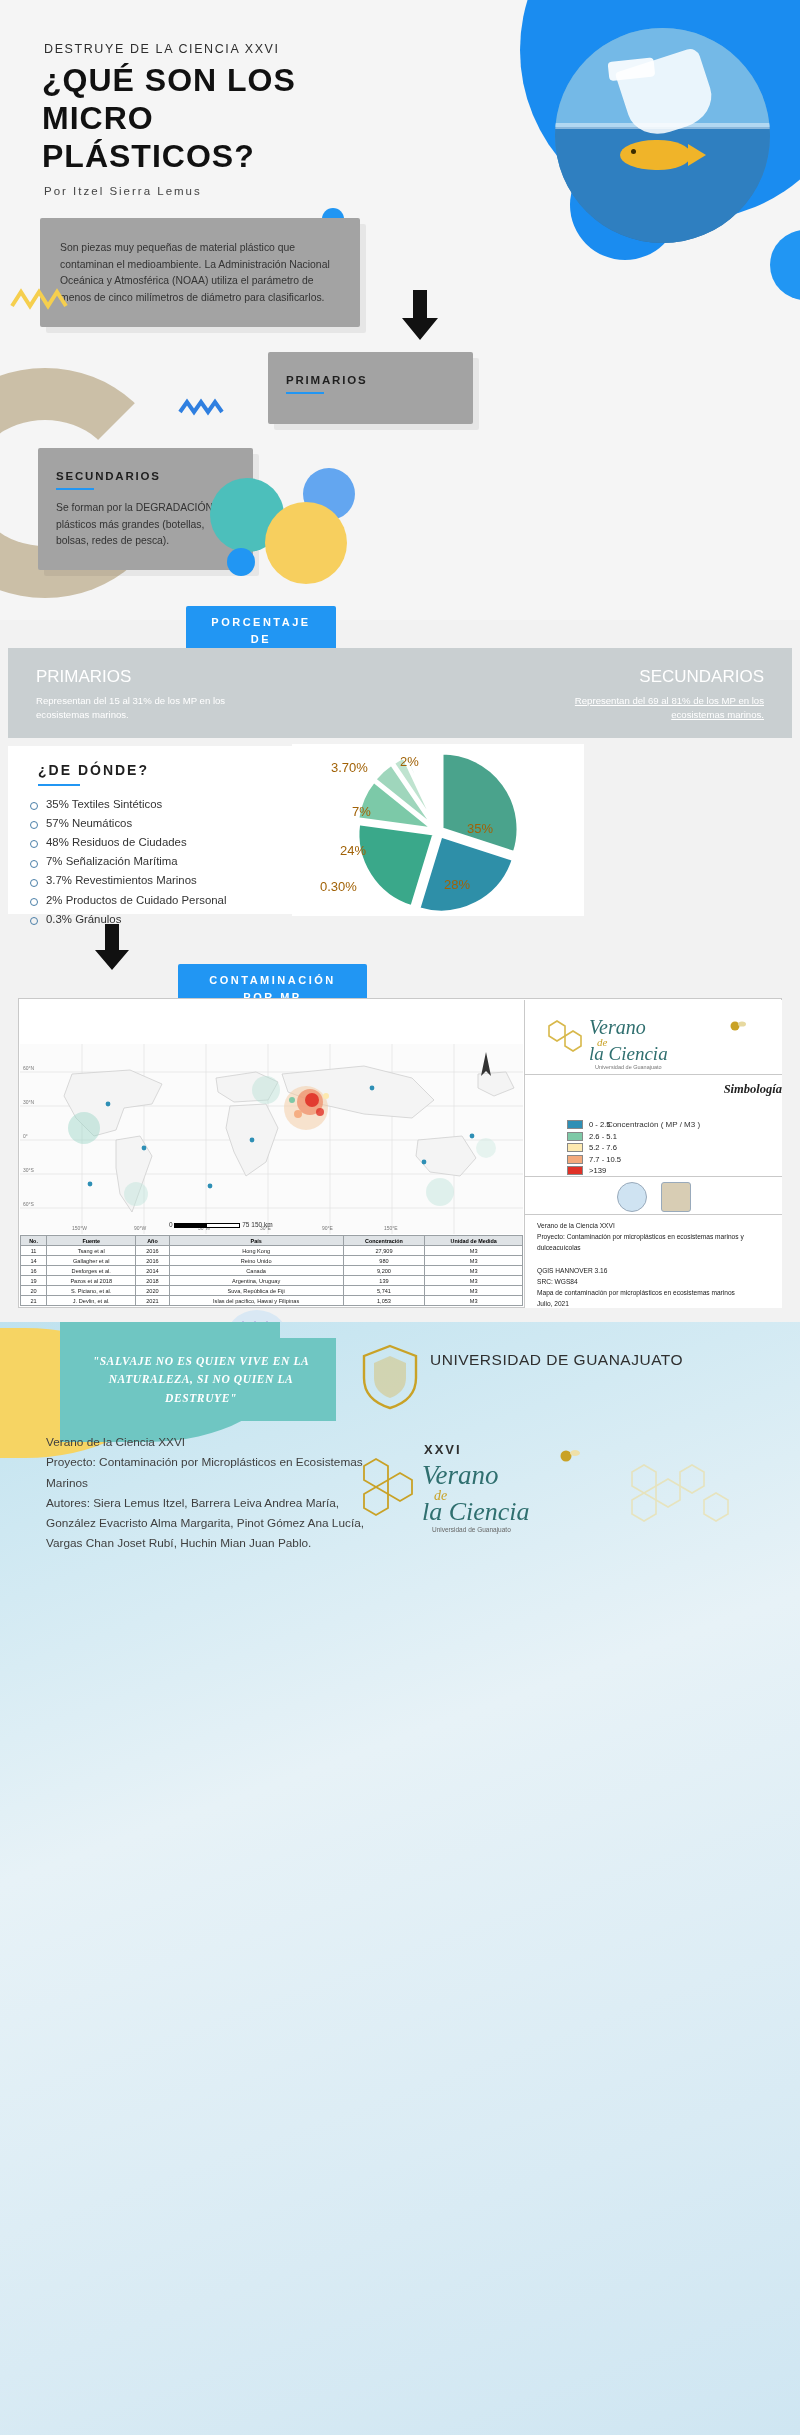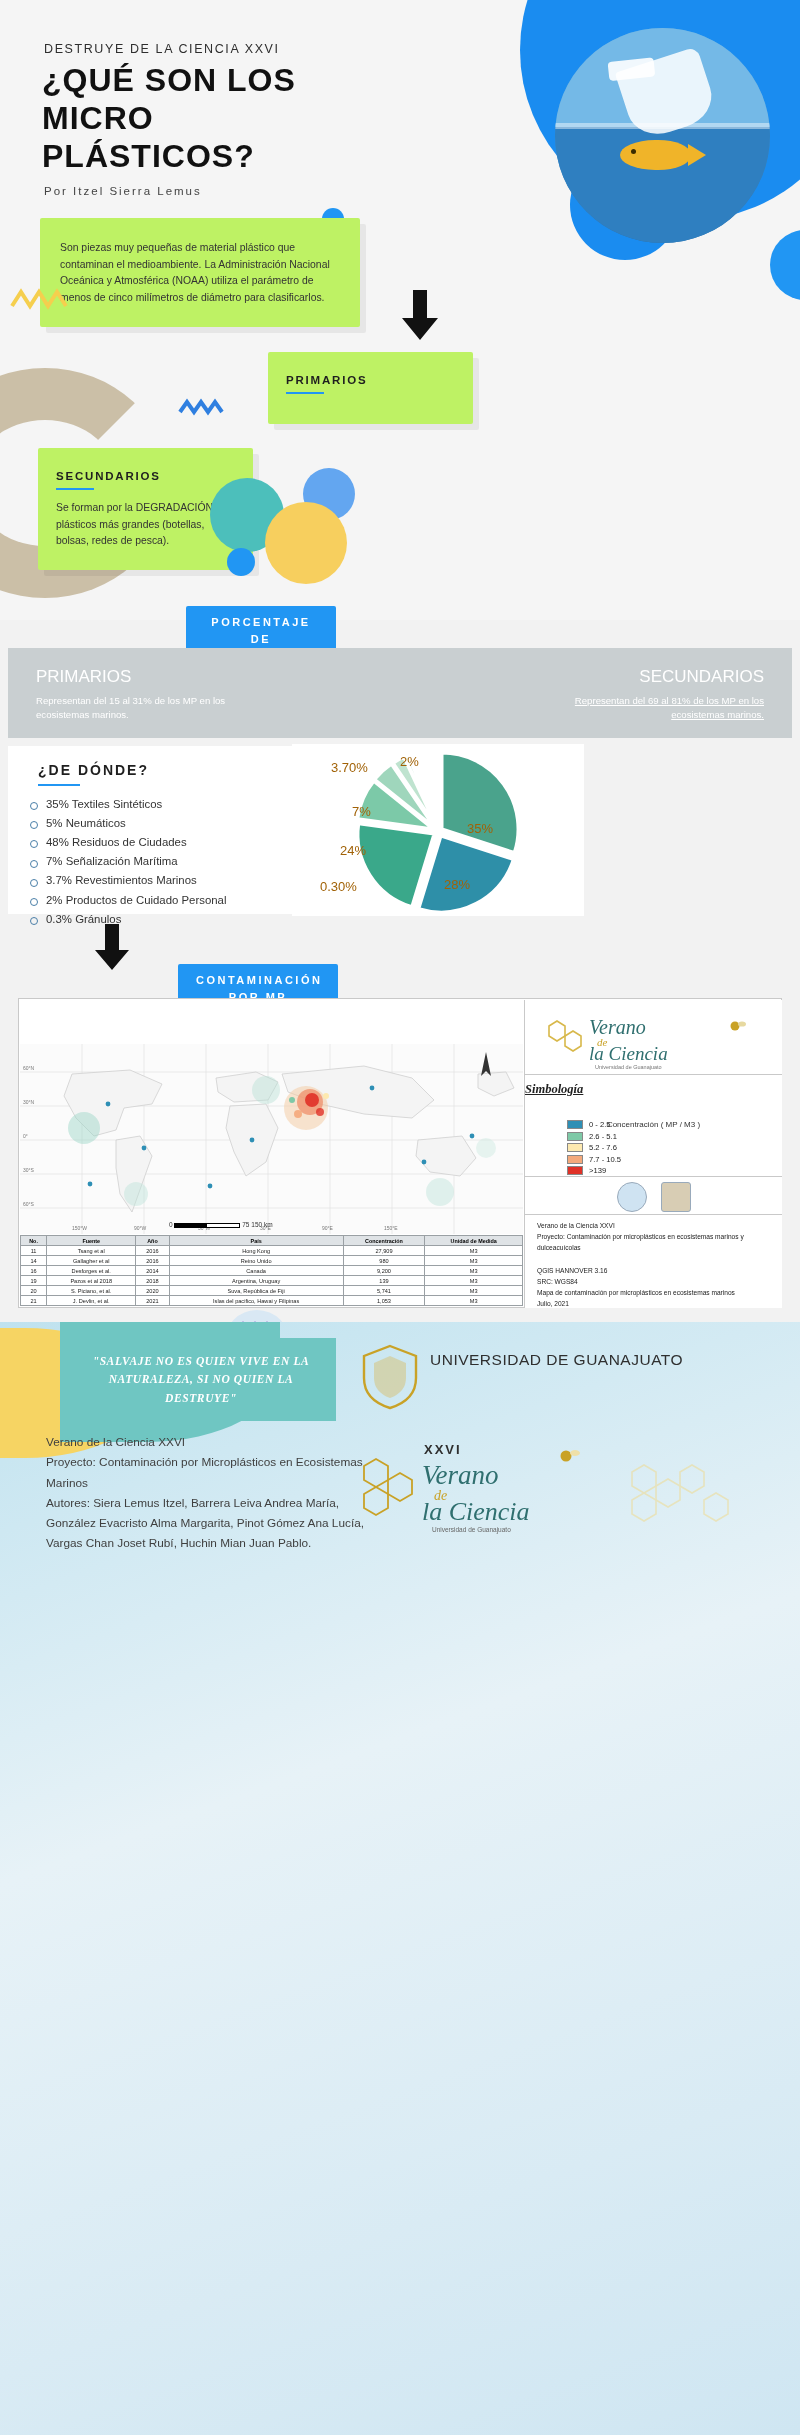--- a/index.html
+++ b/index.html
@@ -39,21 +39,21 @@
     border-top:11px solid transparent; border-bottom:11px solid transparent; border-left:18px solid #f0b429;
   }
   .circle-img .fish .eye { position:absolute; left:11px; top:9px; width:5px; height:5px; background:#3b2b00; border-radius:50%; }
   .circle-img .foam { position:absolute; left:0; right:0; top:44%; height:6px; background:rgba(255,255,255,.45); }
 
   .kicker { position:absolute; left:44px; top:42px; font-size:12.5px; letter-spacing:1.6px; color:#2e2e2e; font-weight:400; }
   .maintitle { position:absolute; left:42px; top:62px; width:300px; font-size:32px; line-height:1.18; letter-spacing:1px; font-weight:bold; color:#111; }
   .byline { position:absolute; left:44px; top:185px; font-size:11.5px; letter-spacing:2px; color:#444; }
 
   .card {
-    position:absolute; background:#bef264; box-shadow:6px 6px 0 rgba(0,0,0,.06);
+    position:absolute; background:#a3a3a3; box-shadow:6px 6px 0 rgba(0,0,0,.06);
     border-radius:2px;
   }
   .intro-card { left:40px; top:218px; width:320px; padding:22px 20px 20px 20px; }
   .intro-card p { font-size:11.6px; line-height:1.62; color:#333; }
   .dot-blue { position:absolute; left:322px; top:208px; width:22px; height:22px; border-radius:50%; background:#2196f3; }
 
   .zig { position:absolute; }
   .zig svg { display:block; }
 
   .arrow-down { position:absolute; }
@@ -117,21 +117,21 @@
   .map-grid { position:absolute; left:0; top:0; width:100%; height:100%; }
   .map-table { position:absolute; left:1px; top:236px; width:503px; }
   .map-table table { border-collapse:collapse; width:100%; font-size:5.6px; }
   .map-table th { background:#dfe3e6; border:.5px solid #9aa0a4; padding:1.5px 2px; font-size:5.4px; }
   .map-table td { border:.5px solid #9aa0a4; padding:1.5px 2px; text-align:center; color:#222; }
   .scalebar { position:absolute; left:150px; top:222px; font-size:6.5px; color:#333; }
   .scalebar .bar { display:inline-block; width:66px; height:5px; background:linear-gradient(to right,#000 0 50%,#fff 50% 100%); border:.5px solid #000; vertical-align:middle; }
 
   .legend-panel { position:absolute; left:505px; top:1px; width:258px; height:308px; background:#fff; border-left:1px solid #c9c9c9; }
   .legend-brand { position:absolute; left:14px; top:12px; width:230px; height:62px; }
-  .legend-sim { position:absolute; left:0; top:82px; width:100%; text-align:left; font-family:"Liberation Serif", serif; font-style:italic; font-weight:bold; font-size:12.5px; color:#222;text-decoration:underline; }
+  .legend-sim { position:absolute; left:0; top:82px; width:100%; text-align:right; font-family:"Liberation Serif", serif; font-style:italic; font-weight:bold; font-size:12.5px; color:#222; }
   .legend-conc { position:absolute; left:0; top:120px; width:100%; text-align:center; font-size:8px; color:#333; }
   .legend-items { position:absolute; left:42px; top:120px; }
   .legend-items div { display:flex; align-items:center; font-size:7.6px; color:#222; margin-bottom:2.5px; }
   .legend-items i { width:16px; height:9px; display:block; margin-right:6px; border:.5px solid #888; }
   .legend-seals { position:absolute; left:0; top:182px; width:100%; display:flex; justify-content:center; gap:14px; }
   .seal { width:30px; height:30px; border-radius:50%; background:#cfe3f2; border:1px solid #9ab; }
   .seal.sq { border-radius:3px; background:#d8cdb4; }
   .legend-meta { position:absolute; left:12px; top:220px; right:10px; font-size:6.6px; line-height:1.7; color:#222; }
   .legend-div { position:absolute; left:0; right:0; height:1px; background:#c9c9c9; }
 
@@ -236,21 +236,21 @@
       <circle cx="34" cy="20" r="3" fill="none" stroke="#7b5cc4" stroke-width="2"></circle>
     </svg>
   </div>
 </div>
 
 <div class="donde-card">
   <div class="donde-title">¿DE DÓNDE?</div>
   <div class="donde-rule"></div>
   <ul class="donde-list">
     <li>35% Textiles Sintéticos</li>
-    <li>5% Neumáticos</li>
+    <li>57% Neumáticos</li>
     <li>48% Residuos de Ciudades</li>
     <li>7% Señalización Marítima</li>
     <li>3.7% Revestimientos Marinos</li>
     <li>2% Productos de Cuidado Personal</li>
     <li>0.3% Gránulos</li>
   </ul>
 </div>
 
 <div class="pie-wrap">
   <svg class="pie-svg" width="292" height="172" viewBox="0 0 292 172">
@@ -279,21 +279,21 @@
   <span class="pie-lbl" style="left:108px; top:10px;">2%</span>
   <span class="pie-lbl" style="left:28px; top:135px;">0.30%</span>
 </div>
 
 <div class="arrow-down" style="left:92px; top:924px;">
   <svg width="40" height="48" viewBox="0 0 40 48">
       <path d="M13 0 h14 v26 h10 L20 46 L3 26 h10 z" fill="#111"></path>
     </svg>
 </div>
 
-<div class="badge" style="left:178px; top:964px; width:160px;">CONTAMINACIÓN POR MP</div>
+<div class="badge" style="left:178px; top:964px; width:189px;">CONTAMINACIÓN POR MP</div>
 
 <div class="map-outer">
 
   <div class="map-canvas">
     <svg class="map-grid" viewBox="0 0 503 190" preserveAspectRatio="none">
       <g stroke="#e3e3e3" stroke-width=".7">
         <line x1="0" y1="28" x2="503" y2="28"></line>
           <line x1="0" y1="62" x2="503" y2="62"></line>
         <line x1="0" y1="96" x2="503" y2="96"></line>
           <line x1="0" y1="130" x2="503" y2="130"></line>

